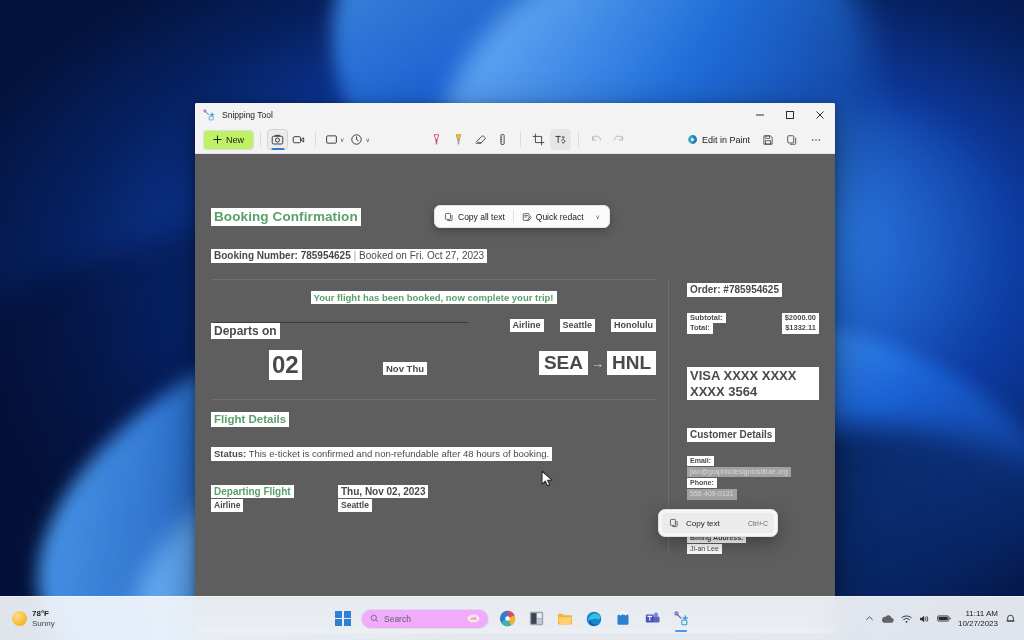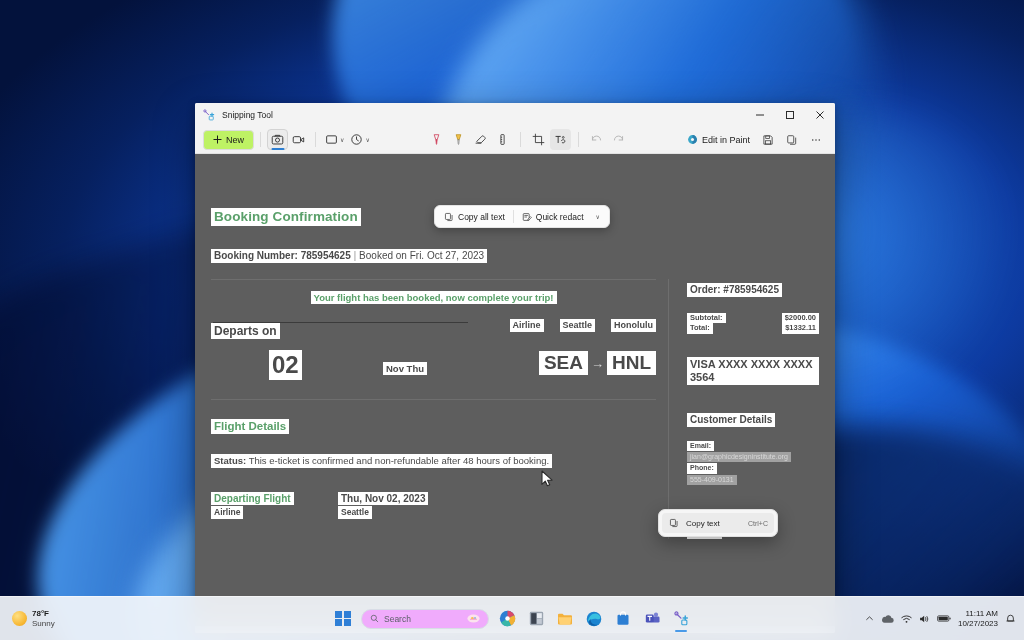--- a/index.html
+++ b/index.html
@@ -226,35 +226,35 @@
   .big-date {
     position: absolute; left: 52px; top: 0;
     font-size: 24px; font-weight: bold;
     padding: 1px 6px;
   }
   .nov-thu { position: absolute; left: 172px; top: 13px; font-size: 9.5px; font-weight: bold; }
   .route { position: absolute; right: 0; top: 2px; display: flex; align-items: center; gap: 2px; }
   .route-code { font-size: 19px; font-weight: bold; padding: 1px 5px; }
   .arrow { color: #d7d7d7; font-size: 13px; padding: 0 1px; }
 
-  .sect-title { font-size: 11.5px; font-weight: bold; margin-top: 19px; }
+  .sect-title { font-size: 11.5px; font-weight: bold; margin-top: 12px; }
   .status-line { margin-top: 20px; font-size: 9.5px; }
   .status-line b { font-weight: bold; }
 
   .flight-grid { display: flex; margin-top: 24px; gap: 9px; }
   .fg-col { display: flex; flex-direction: column; align-items: flex-start; gap: 4px; }
   .fg-col.c1 { width: 118px; }
   .fg-head { font-size: 10px; font-weight: bold; }
   .fg-line { font-size: 8.5px; font-weight: bold; }
 
   
   .order-box { font-size: 10px; font-weight: bold; margin-top: 4px; }
   .totals { margin-top: 16px; font-size: 7.5px; font-weight: bold; width: 132px; }
   .totals-row { display: flex; justify-content: space-between; line-height: 1.35; }
-  .pay { margin-top: 23px; font-size: 11px; font-weight: bold; }
+  .pay { margin-top: 33px; font-size: 13px; font-weight: bold; }
   .cust-title { margin-top: 28px; font-size: 10px; font-weight: bold; }
   .cust { margin-top: 14px; font-size: 7px; font-weight: bold; line-height: 1.5; }
   .cust .val { font-weight: normal; }
   .billing { margin-top: 33px; font-size: 7px; font-weight: bold; line-height: 1.55; }
   .billing .val { font-weight: normal; }
   .stack { display: flex; flex-direction: column; align-items: flex-start; gap: 1px; }
 
   
   .ctx {
     position: absolute; left: 463px; top: 355px;

